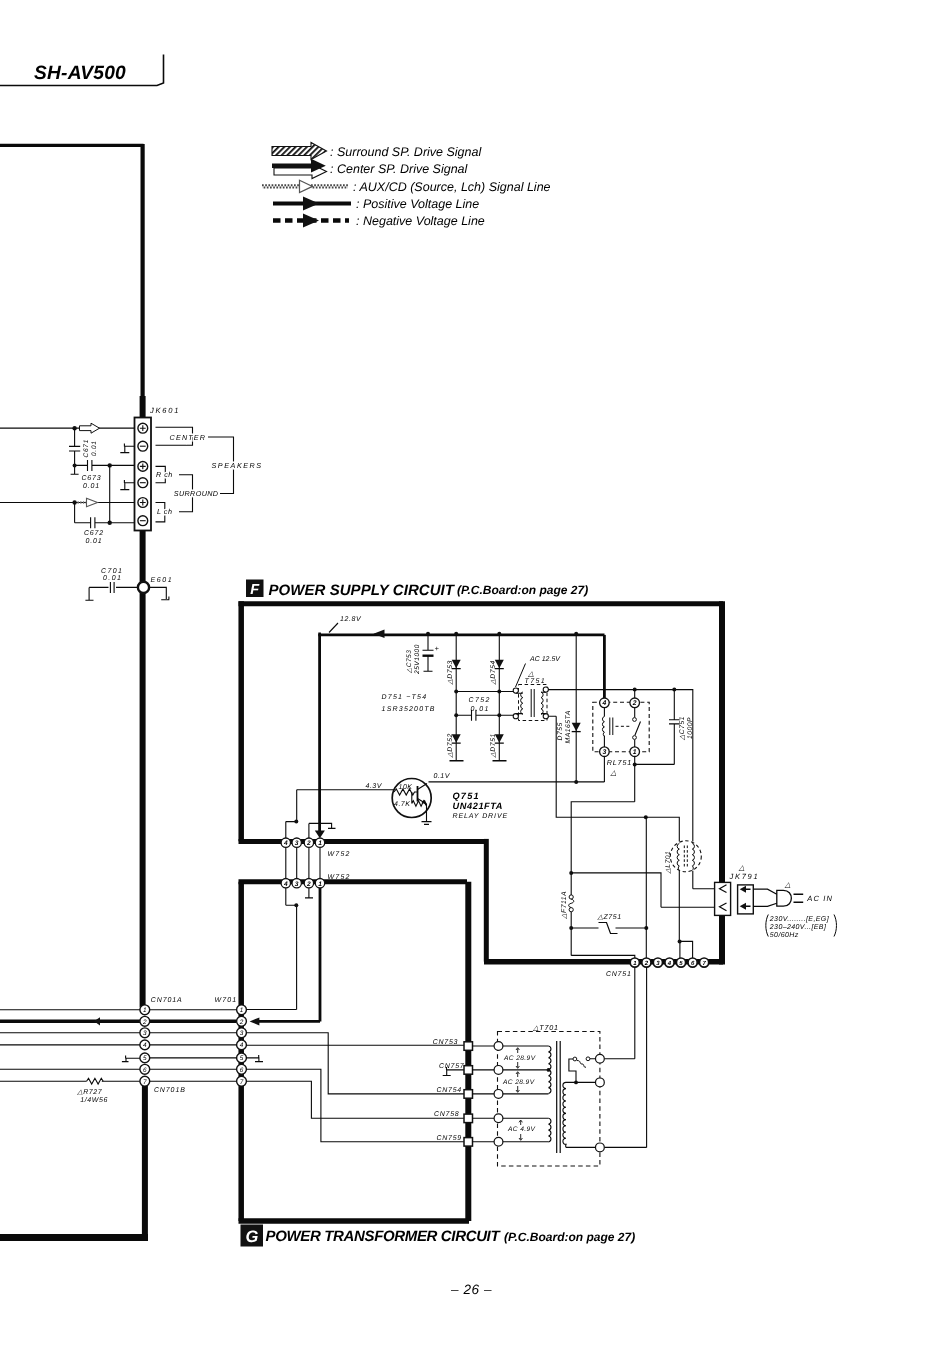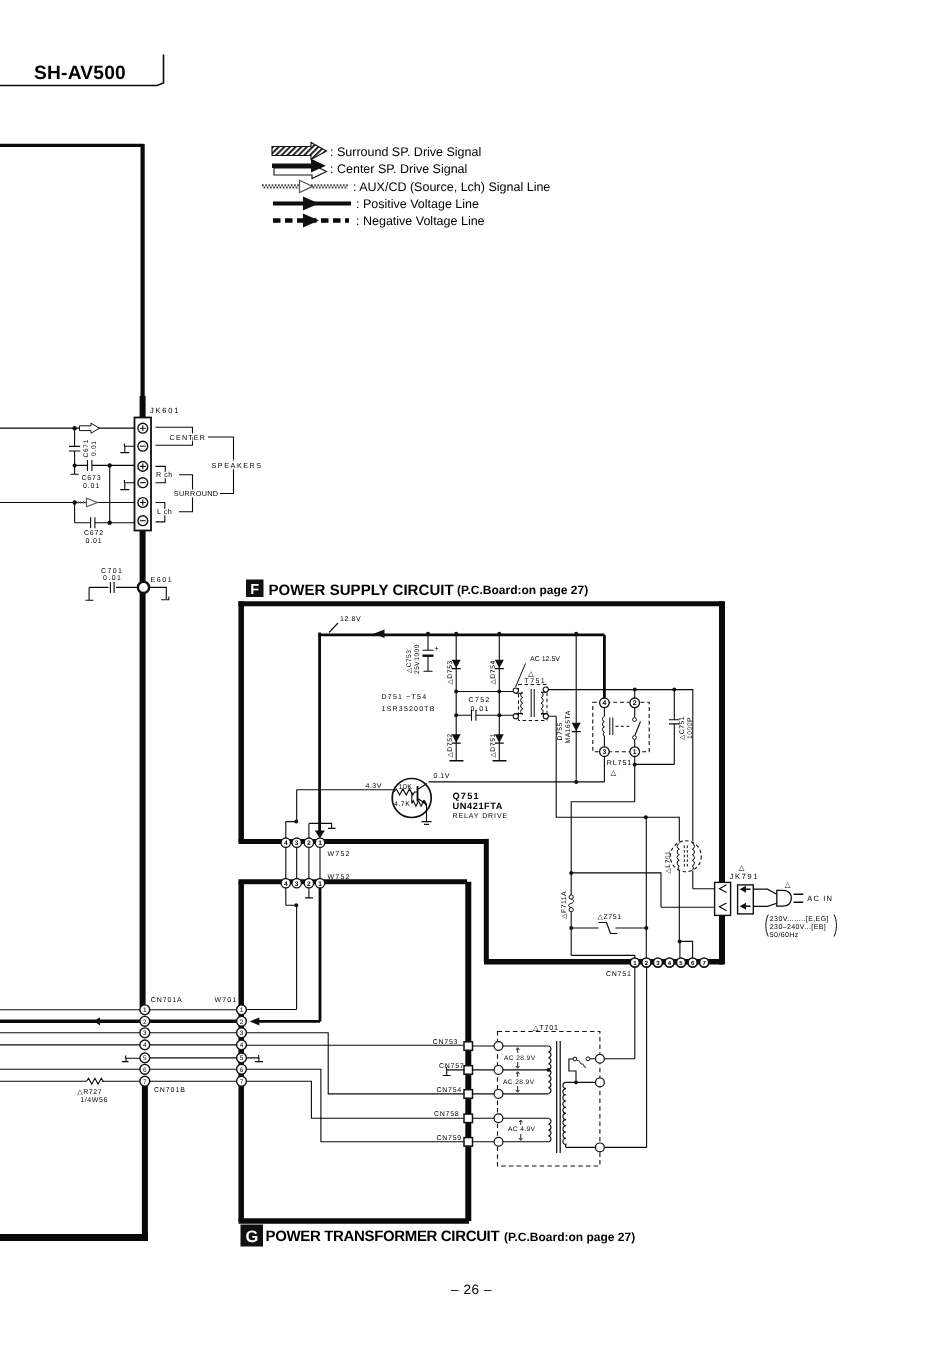--- a/index.html
+++ b/index.html
@@ -1,16 +1,16 @@
 <!DOCTYPE html>
 <html><head>
 <meta charset="utf-8">
 <style>
 html,body{margin:0;padding:0;background:#fff;}
-#page{position:relative;width:952px;height:1347px;background:#fff;overflow:hidden;}
+#page{position:relative;width:952px;height:1347px;background:#fff;overflow:hidden;font-style:italic;}
 text{font-family:"Liberation Sans",sans-serif;fill:#000;}
 .k{stroke:#0a0a0a;fill:none;}
 </style>
 </head>
 <body>
 <div id="page">
 <svg width="952" height="1347" viewBox="0 0 952 1347" shape-rendering="auto" text-rendering="geometricPrecision">
 <rect x="0" y="0" width="952" height="1347" fill="#ffffff"></rect>
 
 <g id="title">

